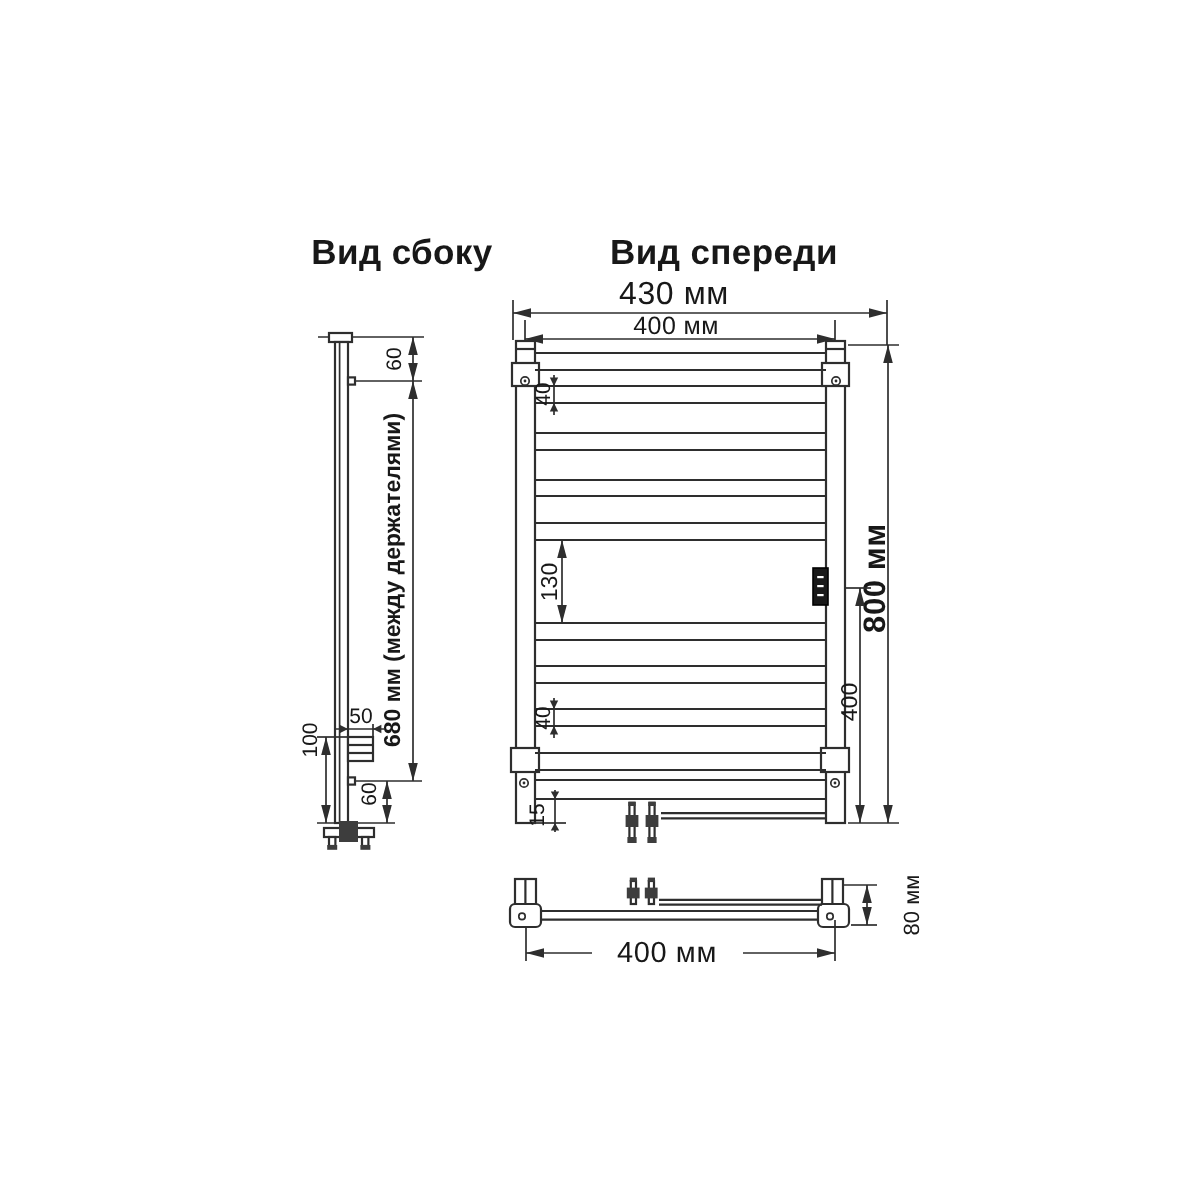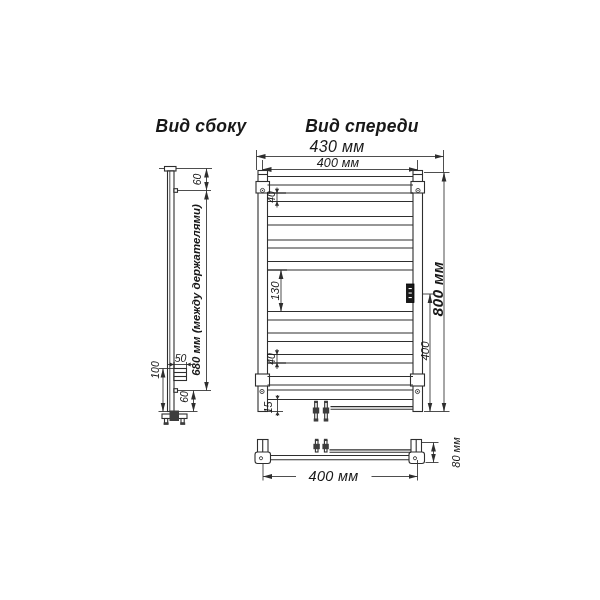--- a/index.html
+++ b/index.html
@@ -1,17 +1,17 @@
 <!DOCTYPE html>
 <html><head>
 <meta charset="utf-8">
 <style>
   html,body{margin:0;padding:0;background:#ffffff;}
   .canvas{position:relative;width:600px;height:600px;background:#fff;overflow:hidden;
-          font-family:"Liberation Sans", sans-serif;font-style:italic;}
+          font-family:"Liberation Sans", sans-serif;}
   svg text{fill:#181818;font-family:"Liberation Sans", sans-serif;}
   .t-title{font-size:17.5px;font-weight:bold;letter-spacing:.2px;}
   .t-big{font-size:16px;letter-spacing:.3px;}
   .t-med{font-size:12.5px;letter-spacing:.2px;}
   .t-dim{font-size:10.5px;}
   .t-dim2{font-size:11.5px;}
   .t-bold{font-weight:bold;}
   .ln{stroke:#2e2e2e;stroke-width:1.1;fill:none;}
   .lt{stroke:#2e2e2e;stroke-width:.85;fill:none;}
   .wh{fill:#ffffff;stroke:#2e2e2e;stroke-width:1.1;}

